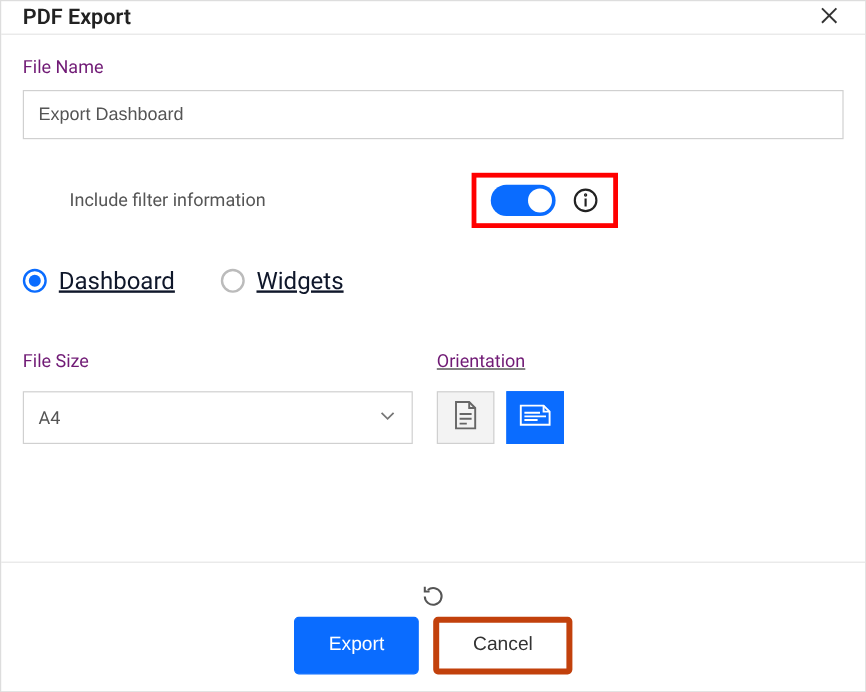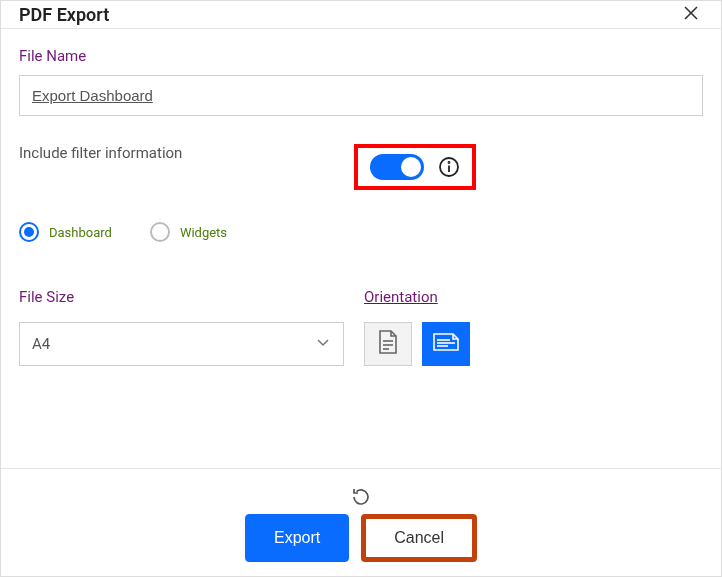--- a/index.html
+++ b/index.html
@@ -46,26 +46,26 @@
       margin-bottom: 10px;
       display: block;
     }
     .text-input {
       width: 100%;
       padding: 11px 12px;
       font-size: 15px;
       border: 1px solid #d0d0d0;
       color: #555;
       outline: none;
-      text-decoration: underline;
     }
     .row {
       display: flex;
-      align-items: flex-start;
+      align-items: center;
       margin-top: 28px;
+      margin-left: 39px;
     }
     .filter-row {
       gap: 0;
     }
     .filter-label {
       font-size: 15px;
       color: #555;
       width: 335px;
     }
     .highlight-box {
@@ -120,22 +120,23 @@
     .radio-outer.selected {
       border-color: #0a6cff;
     }
     .radio-inner {
       width: 10px;
       height: 10px;
       border-radius: 50%;
       background: #0a6cff;
     }
     .radio-label {
-      font-size: 13px;
-      color: #4d7c0f;
+      font-size: 20px;
+      color: #0f172a;
+      text-decoration: underline;
     }
     .two-col {
       display: flex;
       margin-top: 46px;
       gap: 0;
     }
     .col-left {
       width: 345px;
     }
     .col-right {

